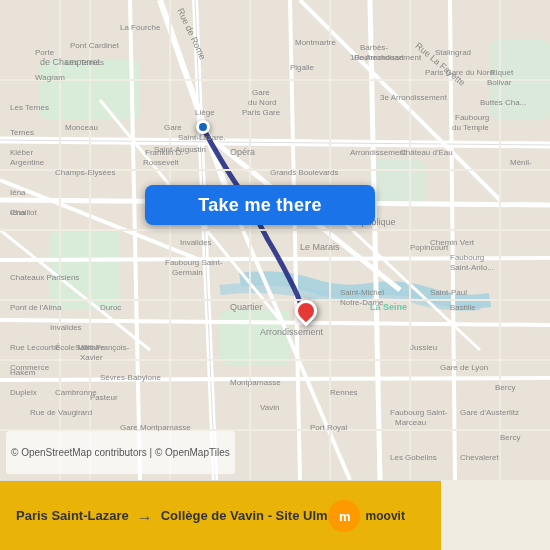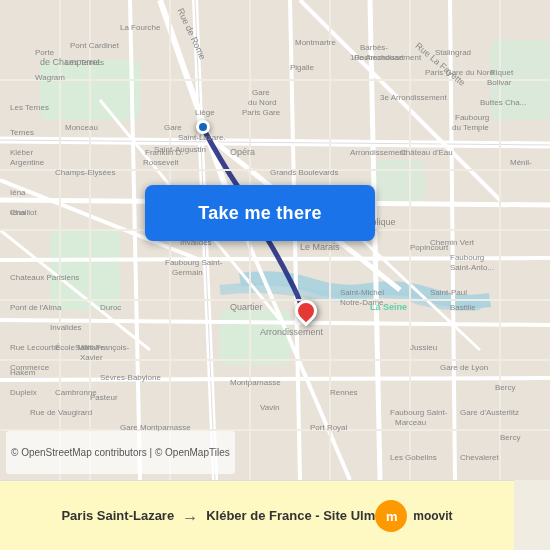--- a/index.html
+++ b/index.html
@@ -24,21 +24,21 @@
       top: 0; left: 0;
       width: 100%;
       height: 100%;
     }
 
     .take-me-there-btn {
       position: absolute;
       top: 185px;
       left: 145px;
       width: 230px;
-      height: 56px;
+      height: 40px;
       background: #1a73e8;
       border-radius: 8px;
       display: flex;
       align-items: center;
       justify-content: center;
       cursor: pointer;
       border: none;
       box-shadow: 0 2px 8px rgba(0,0,0,0.4);
       z-index: 20;
     }
@@ -91,26 +91,26 @@
       background: rgba(255,255,255,0.7);
       padding: 16px 5px;
       border-radius: 3px;
       z-index: 20;
     }
 
     .footer {
       position: absolute;
       bottom: 0;
       left: 0;
-      width: 514px;
+      width: 441px;
       height: 70px;
-      background: #fef9c3;
-      display: flex;
-      align-items: center;
-      justify-content: center;
+      background: #eab308;
+      display: flex;
+      align-items: center;
+      justify-content: flex-start;
       padding: 0 16px;
       border-top: 1px solid #ddd;
     }
 
     .footer-left {
       display: flex;
       flex-direction: column;
       gap: 4px;
     }
 
@@ -330,21 +330,21 @@
   <div class="attribution">
     <span>© OpenStreetMap contributors | © OpenMapTiles</span>
   </div>
 </div>
 
 <div class="footer">
   <div class="footer-left">
     <div class="footer-route">
       <span class="footer-from">Paris Saint-Lazare</span>
       <span class="footer-arrow">→</span>
-      <span class="footer-to">Kléber de France - Site Ulm</span>
+      <span class="footer-to">Collège de Vavin - Site Ulm</span>
     </div>
   </div>
   <div class="moovit-logo">
     <div class="moovit-icon">
       <svg width="20" height="20" viewBox="0 0 20 20">
         <circle cx="10" cy="10" r="10" fill="#f90"></circle>
         <text x="5" y="15" font-size="13" fill="white" font-weight="bold" font-family="Arial">m</text>
       </svg>
     </div>
     <span class="moovit-text">moovit</span>

